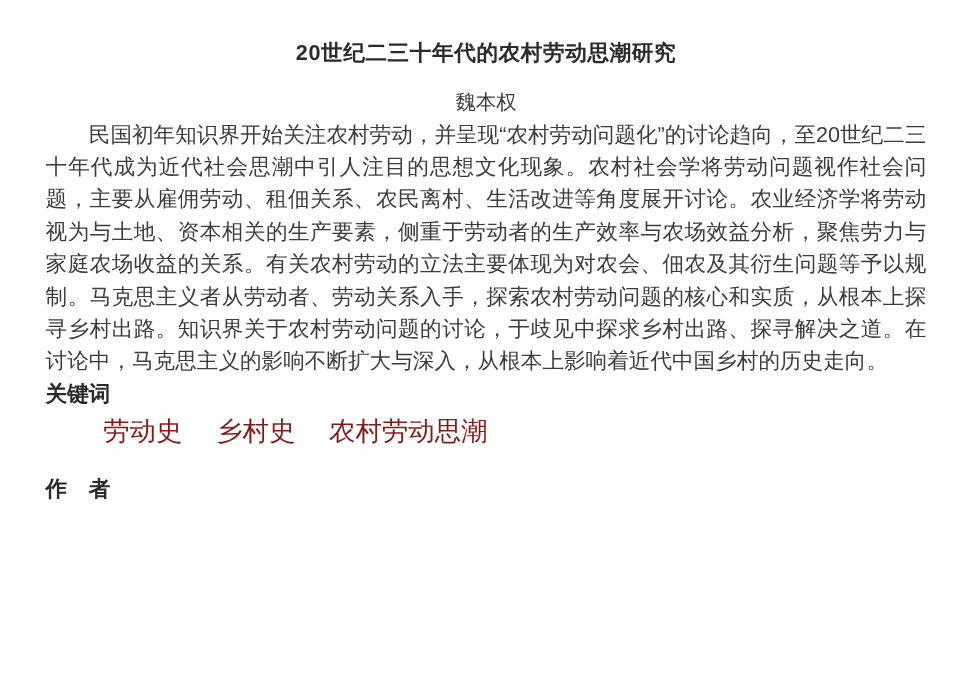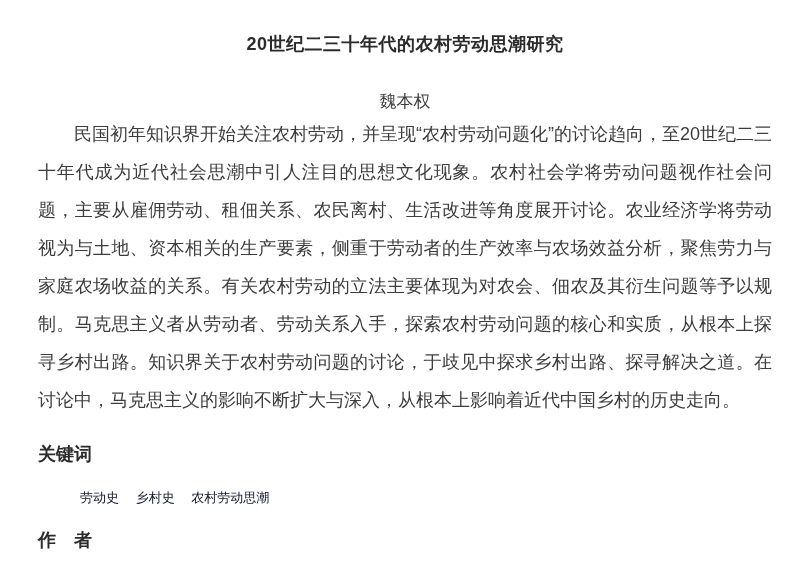--- a/index.html
+++ b/index.html
@@ -23,51 +23,51 @@
   .title {
     margin: 0;
     text-align: center;
     font-size: 18px;
     line-height: 27px;
     font-weight: bold;
     color: #2b2b2b;
     letter-spacing: 0.5px;
   }
   .author-center {
-    margin-top: 30px;
+    margin-top: 14px;
     text-align: center;
     font-size: 17px;
     line-height: 27px;
     font-weight: normal;
     color: #3c3c3c;
   }
   .heading {
     margin: 0;
     font-size: 18px;
     line-height: 27px;
     font-weight: bold;
     color: #2b2b2b;
   }
   .h-abstract { margin-top: 48px; }
-  .h-keywords { margin-top: 22px; }
-  .h-author   { margin-top: 6px; }
+  .h-keywords { }
+  .h-author   { margin-top: 21px; }
   .body-text {
     margin: 0;
     font-size: 18px;
-    line-height: 38px;
+    line-height: 27px;
     color: #3c3c3c;
     text-align: justify;
     text-justify: inter-ideograph;
     text-indent: 2em;
   }
   .indent-line {
-    margin: 16px;
-    font-size: 13px;
+    margin: 4px;
+    font-size: 22px;
     line-height: 27px;
-    color: #0f172a;
+    color: #7f1d1d;
     padding-left: 2em;
   }
   .kw { margin-right: 1em; }
   .kw:last-child { margin-right: 0; }
 </style>
 </head>
 <body>
 
 <div class="doc">
 

